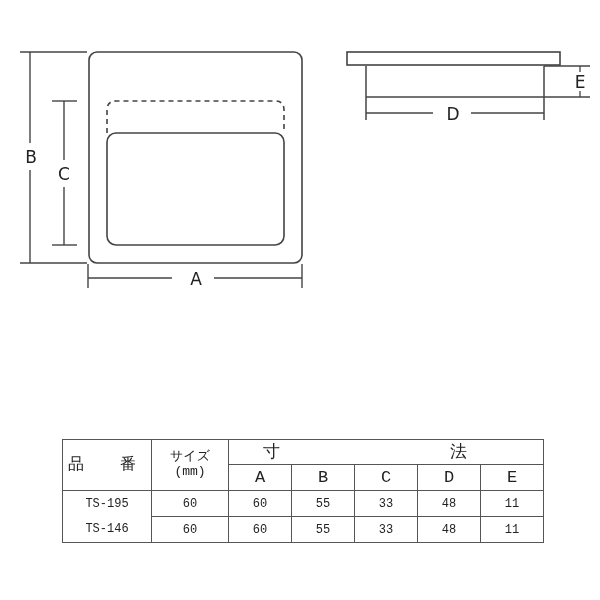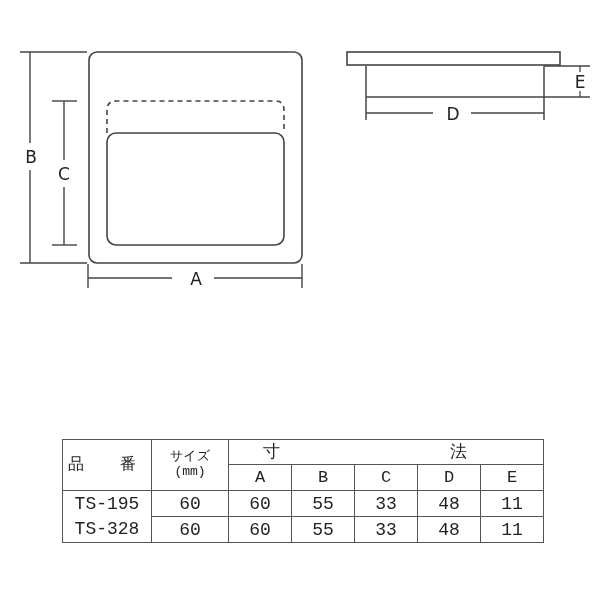--- a/index.html
+++ b/index.html
@@ -13,21 +13,21 @@
       color: #222;
       margin-top: 32px;
     }
     table.spec td { border: 1.3px solid #555; text-align: center; padding: 0; line-height: 1; }
     .c-hinban { width: 88px; font-size: 16px; letter-spacing: 10px; }
     .c-size { width: 76px; font-size: 13px; line-height: 1.15 !important; }
     .c-dim { font-size: 17px; height: 22px; }
     .c-sun { text-align: left !important; padding-left: 34px !important; }
     .c-hou { text-align: right !important; padding-right: 76px !important; }
     .w-a { width: 62px; } .w-b { width: 62px; } .w-c { width: 62px; } .w-d { width: 62px; } .w-e { width: 62px; }
-    .row-data td { font-size: 18px; height: 25px; }
+    .row-data td { font-size: 12px; height: 25px; }
     .hdr1 td { height: 24px; }
     .hdr2 td { height: 25px; }
     td.no-bottom { border-bottom: none !important; }
     td.no-top { border-top: none !important; }
   </style>
 </head>
 <body>
 
 <svg class="drawing" width="600" height="600" viewBox="0 0 600 600">
 
@@ -91,21 +91,21 @@
   <tr class="row-data">
     <td class="no-bottom">TS-195</td>
     <td>60</td>
     <td>60</td>
     <td>55</td>
     <td>33</td>
     <td>48</td>
     <td>11</td>
   </tr>
   <tr class="row-data">
-    <td class="no-top">TS-328</td>
+    <td class="no-top">TS-146</td>
     <td>60</td>
     <td>60</td>
     <td>55</td>
     <td>33</td>
     <td>48</td>
     <td>11</td>
   </tr>
 </tbody>
   </table>
 

